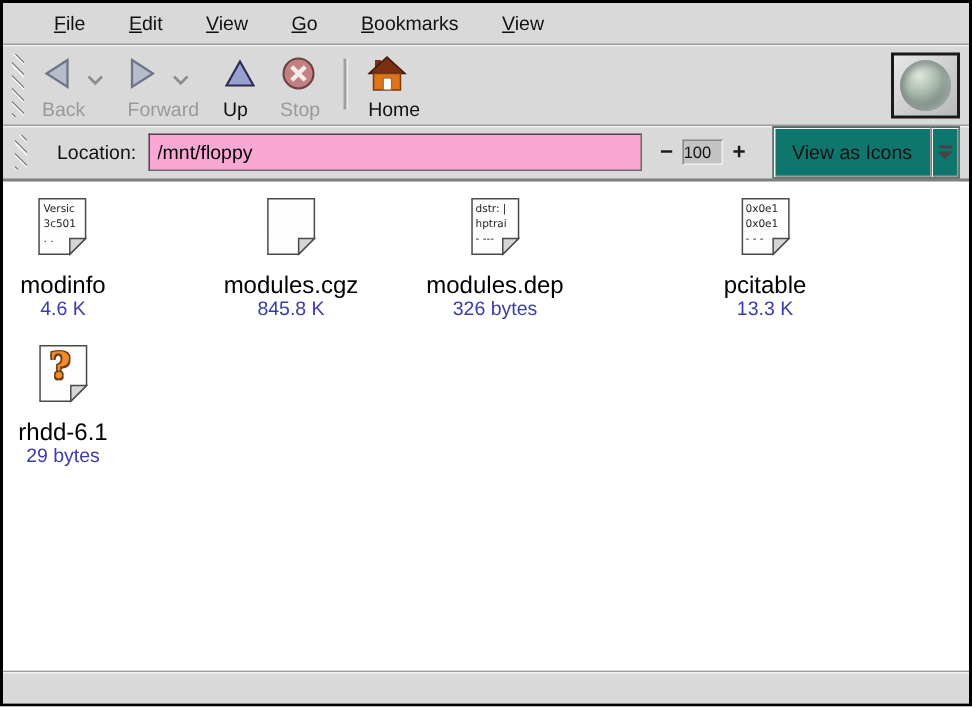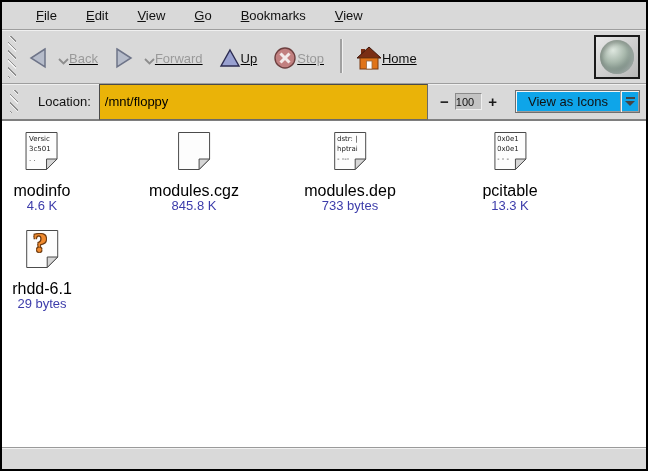--- a/index.html
+++ b/index.html
@@ -39,23 +39,23 @@
     border-bottom:1px solid #9e9e9e;
     box-shadow:0 1px 0 #f0f0f0;
   }
   .grip {
     width:8px; flex:0 0 8px;
     margin:3px 6px 3px 2px;
     background:repeating-linear-gradient(45deg,
       #f2f2f2 0 1px, #8f8f8f 1px 2px, #d9d9d9 2px 6px);
   }
   .tbtn {
-    display:flex; flex-direction:row; align-items:center;
+    display:flex; flex-direction:column; 
     justify-content:flex-start;
-    padding:2px 6px 1px 6px; margin-right:4px;text-decoration:underline;
+    padding:2px 6px 1px 6px; margin-right:4px;
   }
   .ticon-row { height:28px; display:flex; align-items:center; }
   .tlabel { font-size:13px; color:#111; margin-top:2px; white-space:nowrap; }
   .tbtn.disabled .tlabel { color:#9a9a9a; }
   .chev { margin-left:10px; margin-top:8px; }
   .tsep {
     width:2px; flex:0 0 2px; margin:6px 8px 8px 6px;
     background:#a0a0a0; box-shadow:1px 0 0 #f0f0f0;
   }
 
@@ -75,44 +75,44 @@
   
   .locationbar {
     height:36px; flex:0 0 36px;
     display:flex; align-items:center;
     padding:4px 6px;
     border-bottom:1px solid #808080;
   }
   .locationbar .grip { align-self:stretch; margin:2px 8px 2px 2px; }
   .loc-label { font-size:13px; color:#111; margin:0 8px 0 12px; }
   .loc-input {
-    width:348px; height:36px;
+    width:348px; height:25px;
     border:1px solid #6a6a6a;
     border-top-color:#4a4a4a; border-left-color:#4a4a4a;
-    background:#eab308; font:13px "Liberation Sans",sans-serif;
+    background:#f9a8d4; font:13px "Liberation Sans",sans-serif;
     padding:0 5px; color:#000; outline:none;
   }
   .zoom-out, .zoom-in {
     font:bold 15px "Liberation Sans",sans-serif; color:#1a1a1a;
     padding:0 4px; margin-left:8px; cursor:default;
   }
   .zoom-in { margin-left:2px; }
   .zoom-level {
     display:inline-block; margin-left:2px;
     width:29px; height:17px; line-height:16px; text-align:left;
     font-size:11px; color:#111;
     background:#c3c3c3;
     border:1px solid #8a8a8a;
     border-bottom-color:#efefef; border-right-color:#efefef;
   }
   .view-select {
-    margin-left:14px; height:23px;
+    margin-left:14px; height:35px;
     display:flex; align-items:stretch;
     border:1px solid #6e6e6e;
-    background:#0ea5e9;
+    background:#0f766e;
     box-shadow:inset 1px 1px 0 #f4f4f4, inset -1px -1px 0 #9c9c9c;
   }
   .view-label {
     font-size:13px; color:#111;
     padding:0 12px; display:flex; align-items:center; white-space:nowrap;
   }
   .combo-cell {
     width:19px; border-left:1px solid #9c9c9c;
     box-shadow:inset 1px 0 0 #f4f4f4;
     display:flex; flex-direction:column; align-items:center; justify-content:center;
@@ -277,34 +277,34 @@
       <div class="doc">
         <svg width="34" height="40">
           <path d="M1.5,1.5 H32.5 V28 L22,38.5 H1.5 Z" fill="#fdfdfd" stroke="#4a4a4a"></path>
           <path d="M32.5,28 H22 V38.5 Z" fill="#d6d6d6" stroke="#4a4a4a"></path>
         </svg>
       </div>
       <div class="fname">modules.cgz</div>
       <div class="fsize">845.8 K</div>
     </div>
 
-    <div class="file" style="left:348px; top:10px;">
+    <div class="file" style="left:328px; top:10px;">
       <div class="doc">
         <svg width="34" height="40">
           <path d="M1.5,1.5 H32.5 V28 L22,38.5 H1.5 Z" fill="#fdfdfd" stroke="#4a4a4a"></path>
           <path d="M32.5,28 H22 V38.5 Z" fill="#d6d6d6" stroke="#4a4a4a"></path>
         </svg>
         <div class="preview">
           <div>dstr: |</div>
           <div>hptrai</div>
           <div>- ---</div>
         </div>
       </div>
       <div class="fname">modules.dep</div>
-      <div class="fsize">733 bytes</div>
+      <div class="fsize">326 bytes</div>
     </div>
 
     <div class="file" style="left:508px; top:10px;">
       <div class="doc">
         <svg width="34" height="40">
           <path d="M1.5,1.5 H32.5 V28 L22,38.5 H1.5 Z" fill="#fdfdfd" stroke="#4a4a4a"></path>
           <path d="M32.5,28 H22 V38.5 Z" fill="#d6d6d6" stroke="#4a4a4a"></path>
         </svg>
         <div class="preview">
           <div>0x0e1</div>

